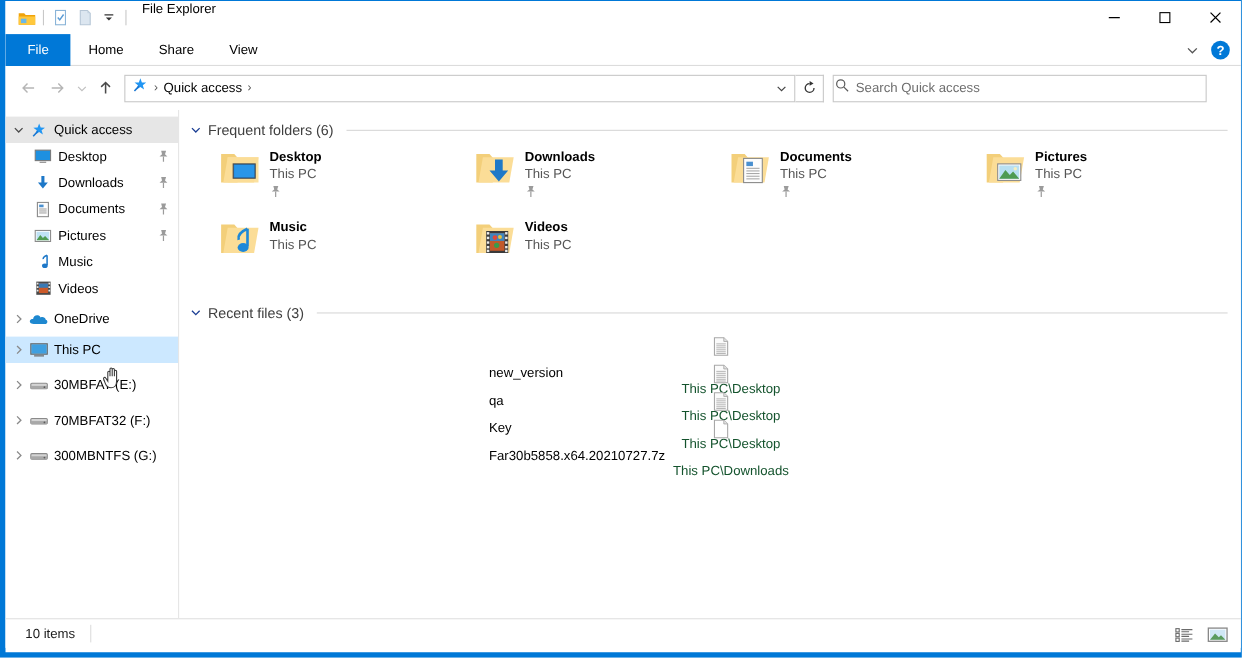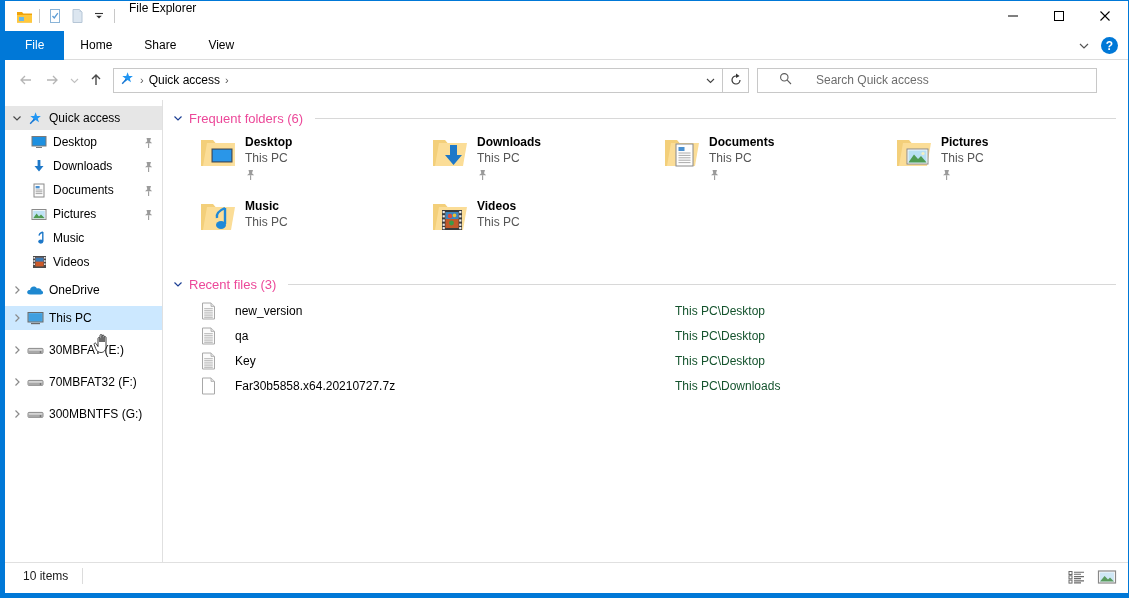--- a/index.html
+++ b/index.html
@@ -116,21 +116,21 @@
     border: 1px solid #c8c8c8;
     border-left: none;
     display: flex; align-items: center; justify-content: center;
     background: #fff;
   }
   #searchbox {
     width: 340px; height: 25px;
     border: 1px solid #c8c8c8;
     margin-left: 8px;
     display: flex; align-items: center;
-    padding-left: 21px; gap: 24px;
+    padding-left: 1px; gap: 6px;
     background: #ffffff;
   }
   #search-placeholder { font-size: 12px; color: #6d6d6d; }
 
   
   #body {
     display: flex;
     height: 462px;
   }
   #sidebar {
@@ -170,21 +170,21 @@
     padding: 8px 0 0 8px;
     overflow: hidden;
     position: relative;
   }
   .section-header {
     display: flex; align-items: center;
     height: 20px; gap: 4px;
     margin-bottom: 4px;
   }
   .sec-chev { width: 14px; display: flex; align-items: center; justify-content: center; }
-  .sec-title { font-size: 13px; color: #ec4899; white-space: nowrap; }
+  .sec-title { font-size: 13px; color: #404040; white-space: nowrap; }
   .sec-rule { flex: 1; height: 1px; background: #d8d8d8; margin-left: 8px; margin-right: 12px; }
 
   .folder-grid {
     display: flex; flex-wrap: wrap;
     margin-top: 4px;
   }
   .folder-cell {
     width: 232px; height: 64px;
     display: flex; align-items: flex-start;
     padding-left: 28px;
@@ -193,20 +193,21 @@
   .folder-txt { padding-top: 3px; }
   .f-name { font-size: 12px; color: #000; font-weight: bold; line-height: 15px; }
   .f-sub  { font-size: 12px; color: #555; line-height: 16px; }
   .f-pin  { margin-top: 1px; }
 
   .recent-list { margin-top: 4px; }
   .recent-row {
     display: flex; align-items: center;
     height: 25px;
     padding-left: 30px;
+    flex-direction: column;
   }
   .r-ic { width: 34px; flex: 0 0 34px; display: flex; align-items: center; }
   .r-name { font-size: 12px; color: #000; width: 440px; }
   .r-path { font-size: 12px; color: #14532d; }
 
   
   #statusbar {
     height: 27px;
     border-top: 1px solid #e0e0e0;
     display: flex; align-items: center;

